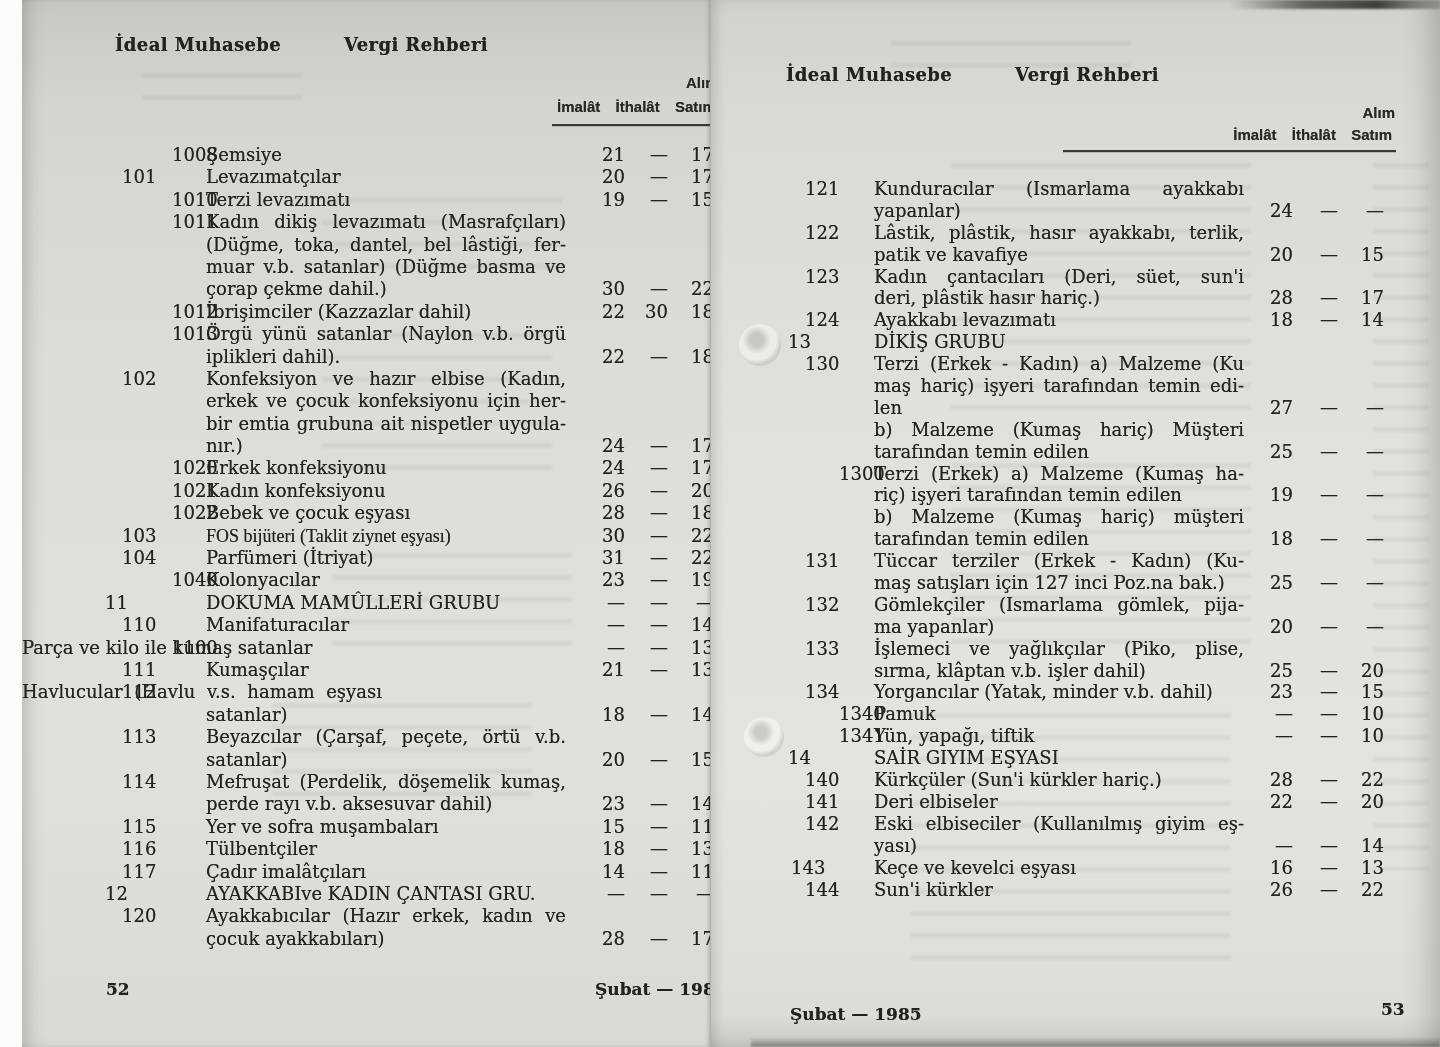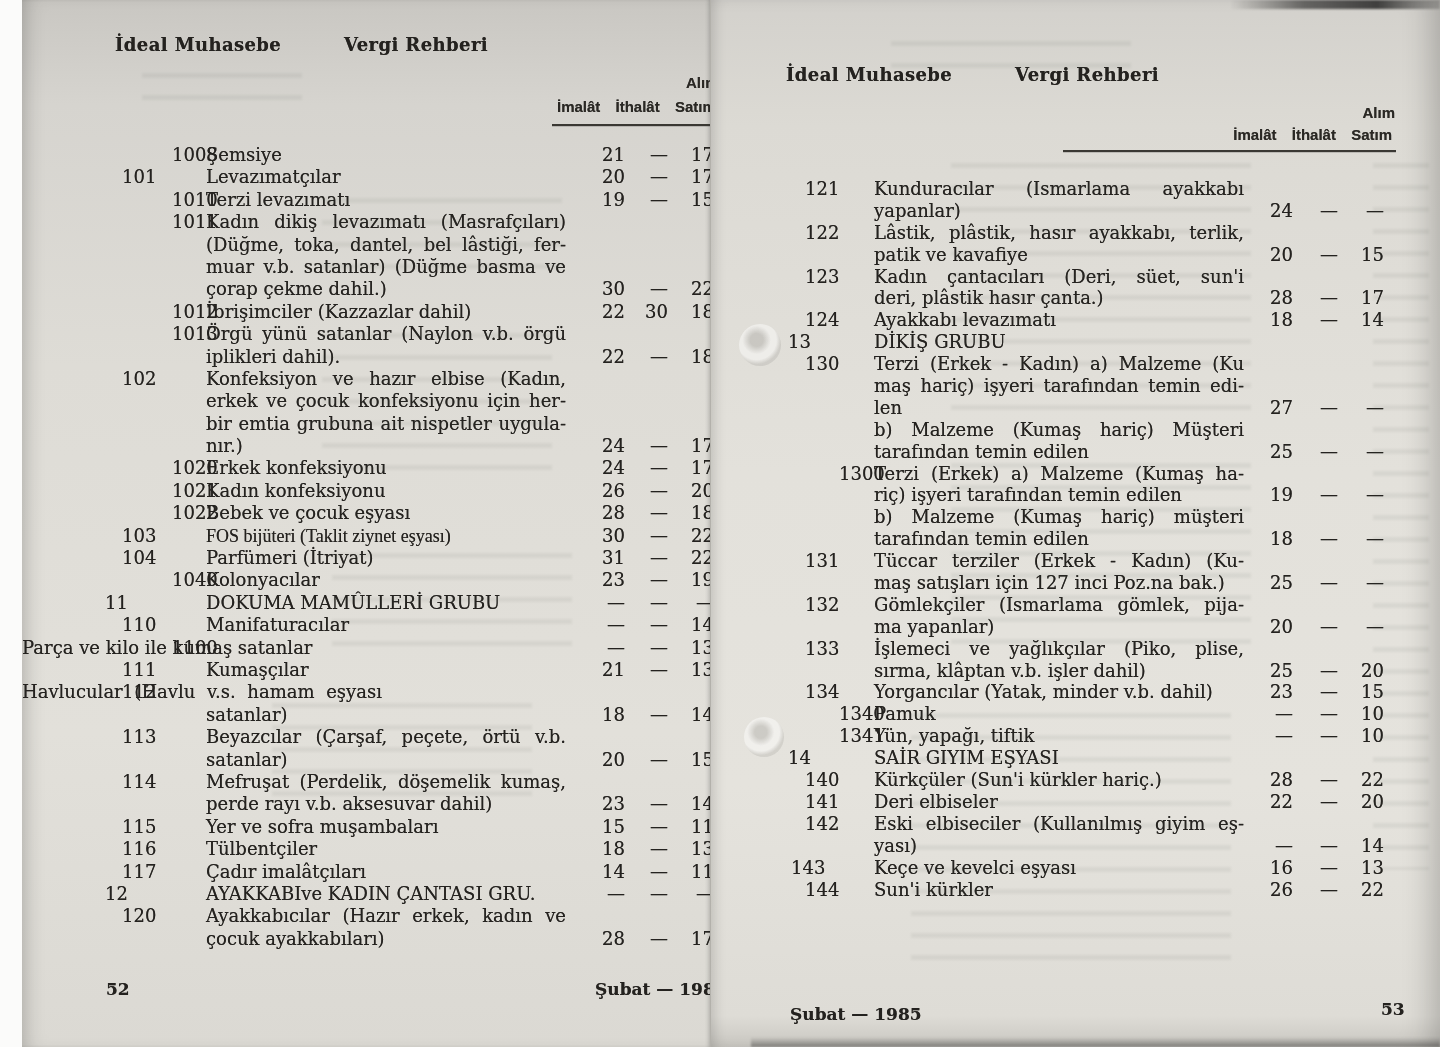--- a/index.html
+++ b/index.html
@@ -290,21 +290,21 @@
           <span class="code" style="left: 94px;">122</span>
           <div class="line j" style="margin-left: 163px; width: 370px;">Lâstik, plâstik, hasır ayakkabı, terlik,</div>
           <div class="line" style="margin-left: 163px; width: 370px;">patik ve kavafiye</div>
           <span class="num" style="right: 147px;">20</span>
           <span class="num" style="right: 102px;">—</span>
           <span class="num" style="right: 56px;">15</span>
         </div>
         <div class="t-row">
           <span class="code" style="left: 94px;">123</span>
           <div class="line j" style="margin-left: 163px; width: 370px;">Kadın çantacıları (Deri, süet, sun'i</div>
-          <div class="line" style="margin-left: 163px; width: 370px;">deri, plâstik hasır çanta.)</div>
+          <div class="line" style="margin-left: 163px; width: 370px;">deri, plâstik hasır hariç.)</div>
           <span class="num" style="right: 147px;">28</span>
           <span class="num" style="right: 102px;">—</span>
           <span class="num" style="right: 56px;">17</span>
         </div>
         <div class="t-row">
           <span class="code" style="left: 94px;">124</span>
           <div class="line" style="margin-left: 163px; width: 370px;">Ayakkabı levazımatı</div>
           <span class="num" style="right: 147px;">18</span>
           <span class="num" style="right: 102px;">—</span>
           <span class="num" style="right: 56px;">14</span>

